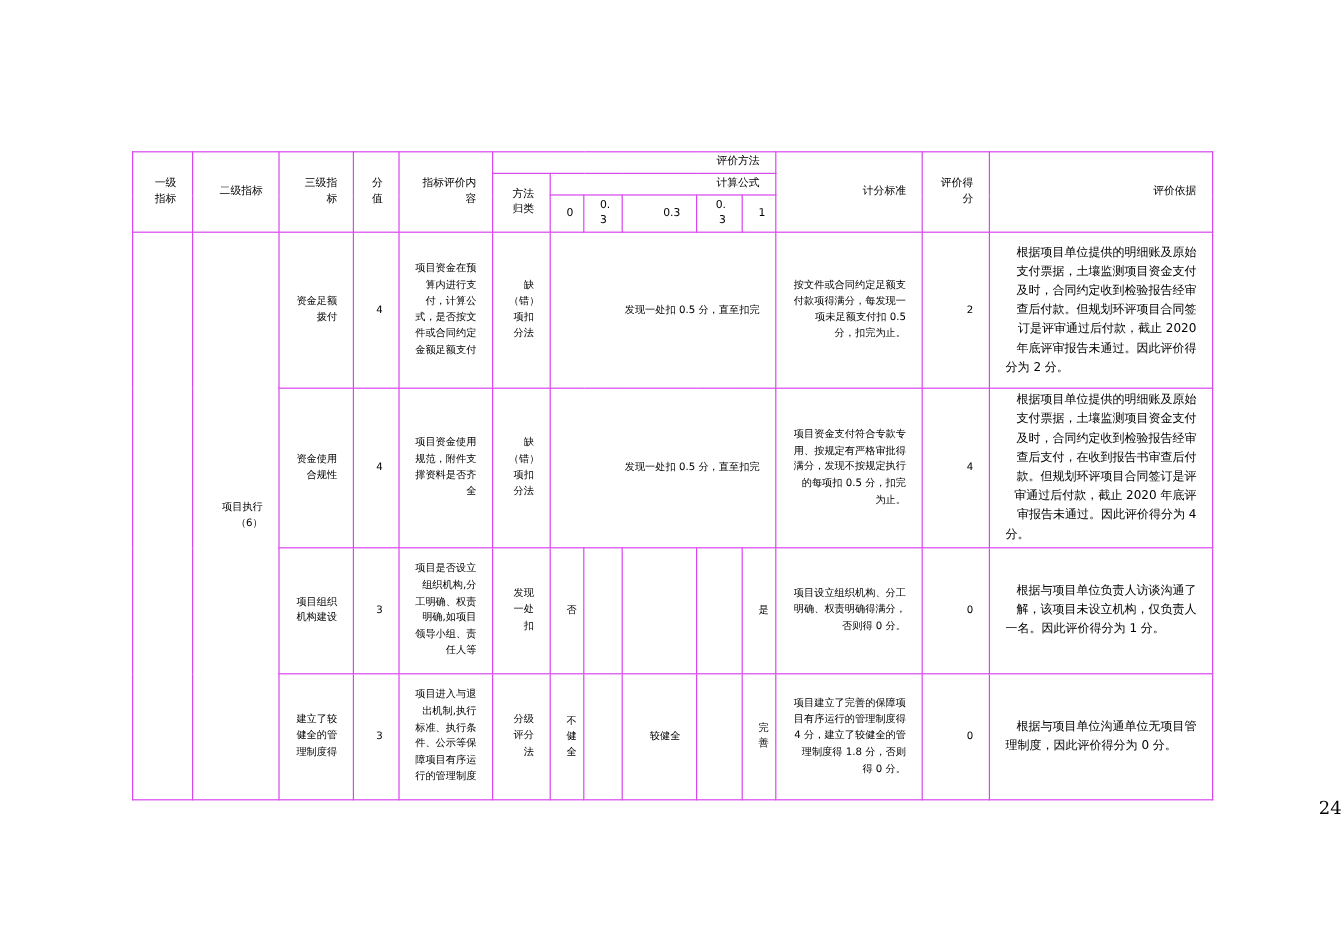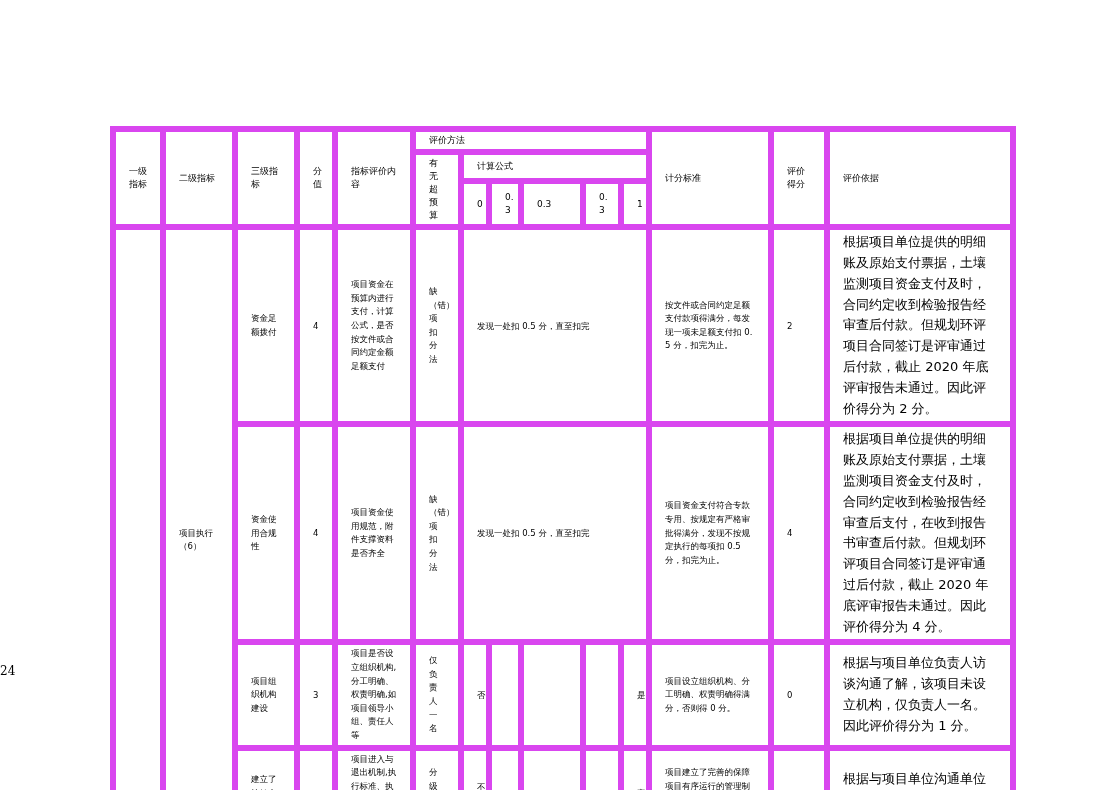--- a/index.html
+++ b/index.html
@@ -30,54 +30,54 @@
     width: 900px;
   }
   table.grid {
     border-collapse: collapse;
     table-layout: fixed;
     width: 900px;
     font-size: 8.5px;
     line-height: 1.45;
   }
   table.grid td, table.grid th {
-    border: 6px solid #d946ef;
+    border: 1px solid #d946ef;
     padding: 2px 13px;
-    text-align: left;
+    text-align: right;
     vertical-align: middle;
     font-weight: normal;
     word-break: break-all;
   }
   .hdr {
     font-size: 9px;
   }
   .tall {
     height: 130px;
   }
   .just {
     text-align: justify;
     text-align-last: left;
     padding: 3px 4px;
     line-height: 1.6;
-    font-size: 13px;
+    font-size: 10px;
     margin-left: 27px;
   }
   .center-multi {
     line-height: 1.6;
   }
   .narrow {
     line-height: 1.5;
   }
   .pageno {
     position: absolute;
     top: 664px;
     left: 0;
     width: 1118px;
-    text-align: left;
-    font-size: 12px;
+    text-align: right;
+    font-size: 15px;
     font-family: "DejaVu Serif", "Liberation Serif", serif;
   }
   .vtext {
     line-height: 1.5;
   }
 </style>
 </head>
 <body>
 
 <div class="page">
@@ -105,21 +105,21 @@
           <th class="hdr" rowspan="3">二级指标</th>
           <th class="hdr" rowspan="3">三级指标</th>
           <th class="hdr" rowspan="3">分值</th>
           <th class="hdr" rowspan="3">指标评价内容</th>
           <th class="hdr" colspan="6">评价方法</th>
           <th class="hdr" rowspan="3">计分标准</th>
           <th class="hdr" rowspan="3">评价得分</th>
           <th class="hdr" rowspan="3">评价依据</th>
         </tr>
         <tr>
-          <th class="hdr" rowspan="2">有无超预算</th>
+          <th class="hdr" rowspan="2">方法归类</th>
           <th class="hdr" colspan="5">计算公式</th>
         </tr>
         <tr>
           <th class="hdr">0</th>
           <th class="hdr">0.3</th>
           <th class="hdr">0.3</th>
           <th class="hdr">0.3</th>
           <th class="hdr">1</th>
         </tr>
       </thead>
@@ -143,21 +143,21 @@
           <td class="center-multi">缺（错）项扣分法</td>
           <td colspan="5">发现一处扣 0.5 分，直至扣完</td>
           <td class="center-multi">项目资金支付符合专款专用、按规定有严格审批得满分，发现不按规定执行的每项扣 0.5 分，扣完为止。</td>
           <td>4</td>
           <td class="just">根据项目单位提供的明细账及原始支付票据，土壤监测项目资金支付及时，合同约定收到检验报告经审查后支付，在收到报告书审查后付款。但规划环评项目合同签订是评审通过后付款，截止 2020 年底评审报告未通过。因此评价得分为 4 分。</td>
         </tr>
         <tr style="height:105px">
           <td class="center-multi">项目组织机构建设</td>
           <td>3</td>
           <td class="center-multi">项目是否设立组织机构,分工明确、权责明确,如项目领导小组、责任人等</td>
-          <td class="center-multi">仅负责人一名</td>
+          <td class="center-multi">发现一处扣</td>
           <td class="narrow">否</td>
           <td></td>
           <td></td>
           <td></td>
           <td class="narrow">是</td>
           <td class="center-multi">项目设立组织机构、分工明确、权责明确得满分，否则得 0 分。</td>
           <td>0</td>
           <td class="just">根据与项目单位负责人访谈沟通了解，该项目未设立机构，仅负责人一名。因此评价得分为 1 分。</td>
         </tr>
         <tr style="height:105px">

